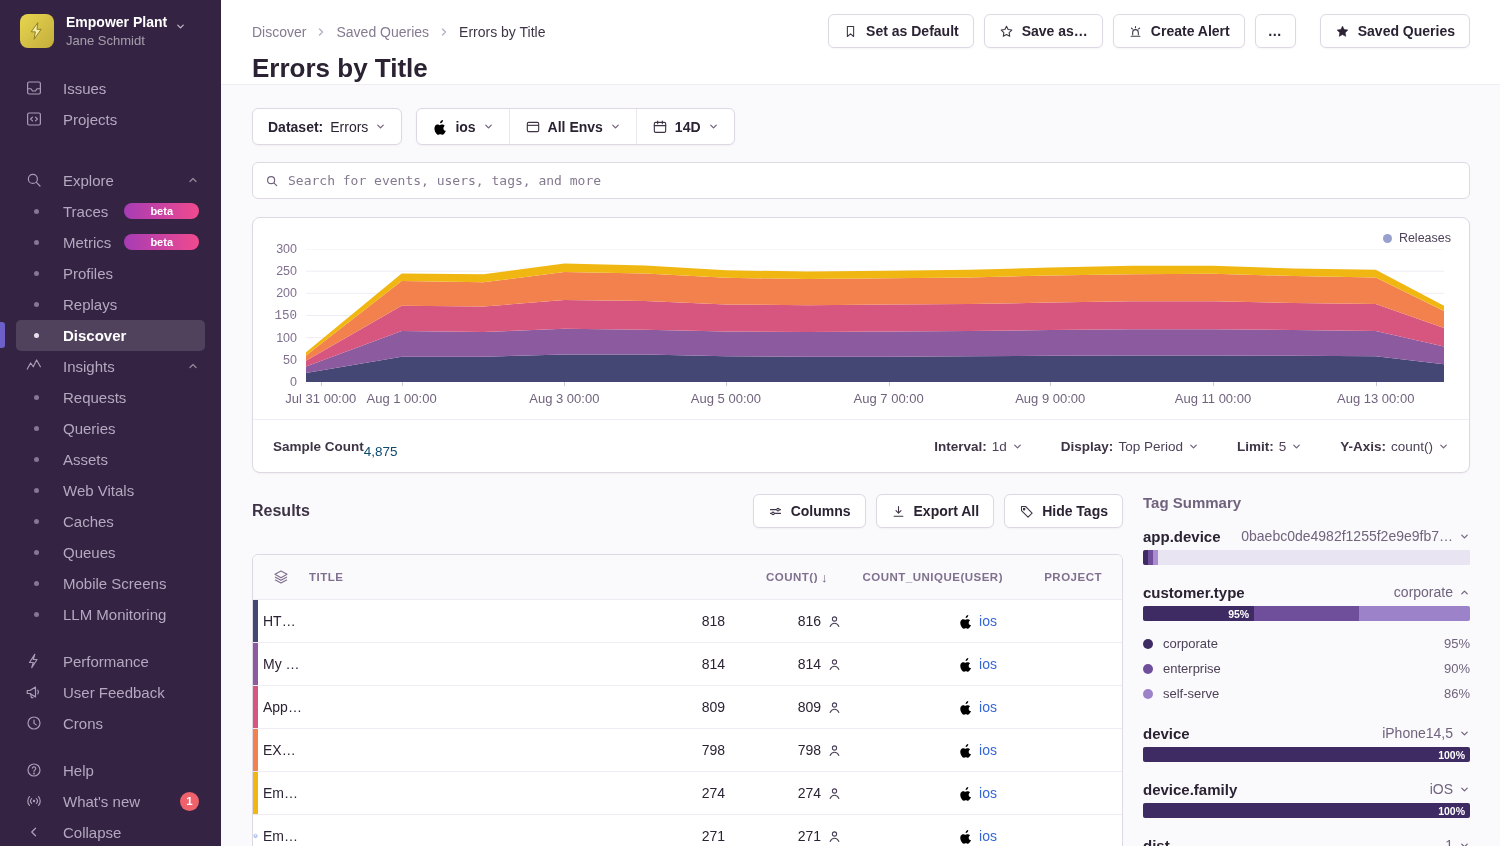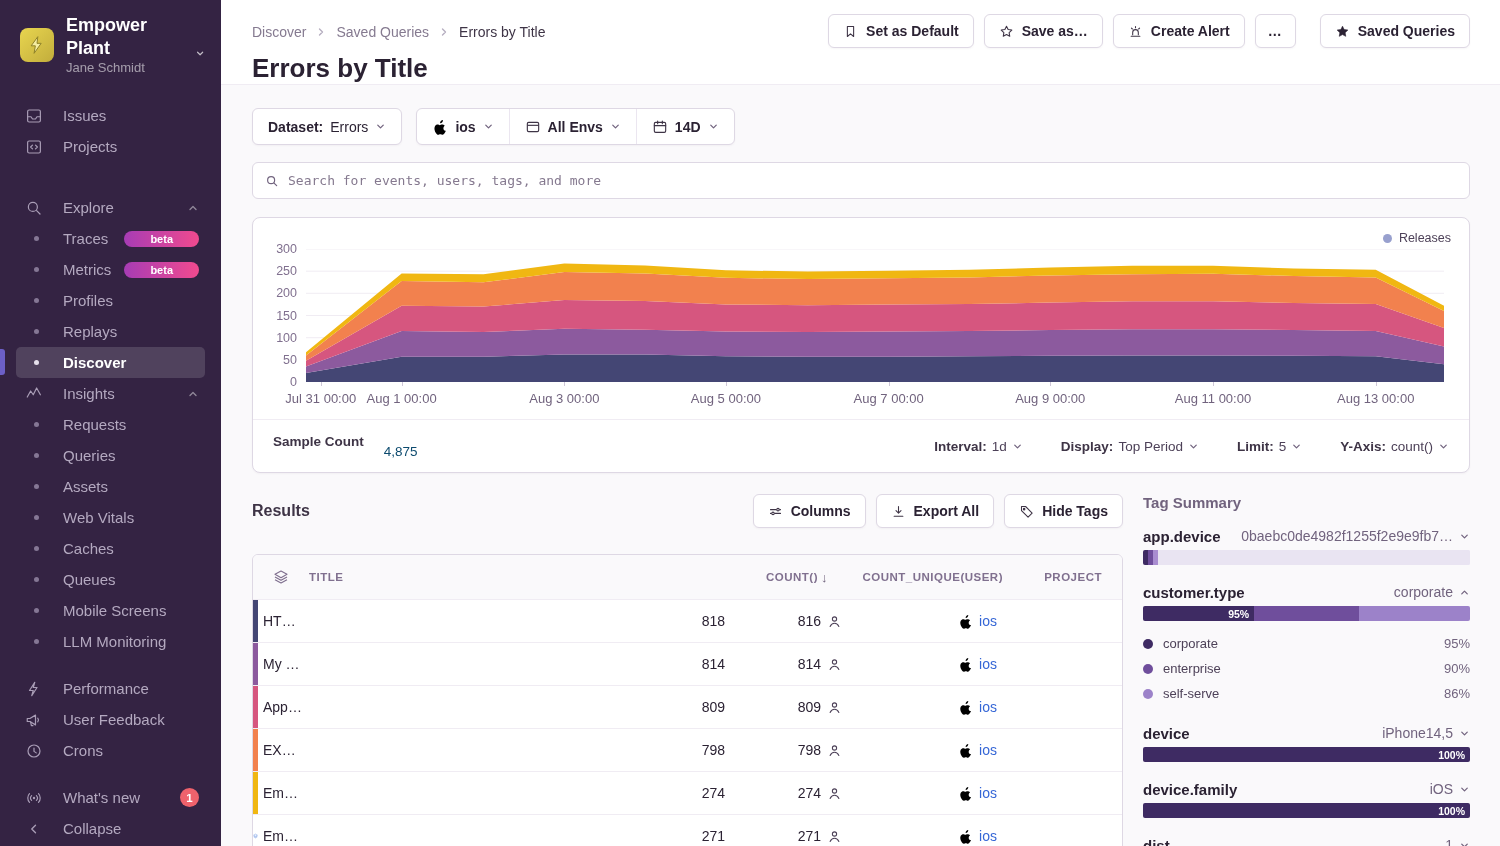--- a/index.html
+++ b/index.html
@@ -5,21 +5,21 @@
   * { margin:0; padding:0; box-sizing:border-box; }
   html,body { width:1500px; height:846px; overflow:hidden; }
   body { display:flex; font-family:"Liberation Sans", sans-serif; background:#FAF9FB; color:#2B2233; }
   svg { display:block; }
 
   
   .sidebar { width:221px; min-width:221px; height:846px; background:#342343; display:flex; flex-direction:column; position:relative; }
   .org { display:flex; align-items:center; padding:14px 16px 10px 20px; gap:12px; cursor:pointer; }
   .org-logo { width:34px; height:34px; border-radius:8px; background:linear-gradient(135deg,#E8D54F,#C2AD3C); display:flex; align-items:center; justify-content:center; flex-shrink:0; }
   .org-names { line-height:1.25; }
-  .org-name { color:#FFFFFF; font-weight:700; font-size:18px; display:flex; align-items:flex-end; gap:8px; }
+  .org-name { color:#FFFFFF; font-weight:700; font-size:14px; display:flex; align-items:flex-end; gap:8px; }
   .org-user { color:rgba(255,255,255,.55); font-size:13px; margin-top:1px; }
   .nav { display:flex; flex-direction:column; flex:1; padding-top:14px; }
   .nav-item { height:31px; margin:0 16px; padding:0 6px 0 9px; border-radius:5px; display:flex; align-items:center; color:#B4A9C0; font-size:15px; cursor:pointer; position:relative; }
   .nav-item .nicon { width:18px; height:18px; margin-right:20px; color:#A99DB6; flex-shrink:0; }
   .nav-item.sub { padding-left:18px; font-size:15px; }
   .nav-item.sub .dot { width:5px; height:5px; border-radius:50%; background:#857795; margin-right:24px; flex-shrink:0; }
   .nav-item.active { background:rgba(255,255,255,.14); color:#FFFFFF; font-weight:600; }
   .nav-item.active .dot { background:#E6E0EC; }
   .nav-gap { height:16px; }
   .nav-gap-lg { height:30px; }
@@ -67,21 +67,21 @@
   .legend-dot { width:9px; height:9px; border-radius:50%; }
   .plot-row { display:flex; padding-right:25px; padding-top:31px; }
   .ygutter { width:53px; position:relative; }
   .ytick { position:absolute; right:9px; font-size:12.5px; color:#80708F; }
   .plot-col { flex:1; }
   .plot-col svg { width:100%; height:133px; }
   .xaxis { position:relative; height:36px; }
   .xtickmark { position:absolute; top:0; width:1px; height:4px; background:#CFC7D8; }
   .xticklabel { position:absolute; top:9px; transform:translateX(-50%); font-size:13px; color:#71637E; white-space:nowrap; }
   .chart-footer { border-top:1px solid #F0ECF3; height:53px; display:flex; align-items:center; padding:0 20px; font-size:13.5px; }
-  .sample { display:flex; align-items:flex-start; gap:20px; }
+  .sample { display:flex; align-items:center; gap:0; }
   .sample b { font-weight:700; color:#3E3446; }
   .sample span { color:#0c4a6e;margin-top:10px; }
   .footer-controls { margin-left:auto; display:flex; align-items:center; gap:38px; }
   .fctl { display:flex; align-items:center; gap:5px; cursor:pointer; color:#4D4158; }
   .fctl b { font-weight:700; color:#3E3446; }
 
   
   .results-section { display:flex; margin-top:21px; align-items:flex-start; }
   .results-main { width:871px; }
   .results-toolbar { display:flex; align-items:center; }
@@ -252,20 +252,28 @@
     <div class="nav-item">
       <svg class="nicon" viewBox="0 0 24 24" fill="none" stroke="currentColor" stroke-width="1.6" stroke-linecap="round" stroke-linejoin="round">
           <circle cx="12" cy="12" r="8"></circle>
           <path d="M12 8v4.5l3 2"></path>
         </svg>
       <span>Crons</span>
     </div>
 
     <div class="nav-gap"></div>
 
+    <div class="nav-item">
+      <svg class="nicon" viewBox="0 0 24 24" fill="none" stroke="currentColor" stroke-width="1.6" stroke-linecap="round">
+          <circle cx="12" cy="12" r="8"></circle>
+          <path d="M9.8 9.5a2.3 2.3 0 1 1 3.2 2.6c-.8.4-1 .9-1 1.9"></path>
+          <circle cx="12" cy="16.6" r="0.5" fill="currentColor"></circle>
+        </svg>
+      <span>Help</span>
+    </div>
     <div class="nav-item">
       <svg class="nicon" viewBox="0 0 24 24" fill="none" stroke="currentColor" stroke-width="1.6" stroke-linecap="round">
           <circle cx="12" cy="12" r="1.6" fill="currentColor" stroke="none"></circle>
           <path d="M8.8 15.2a4.6 4.6 0 0 1 0-6.4M15.2 8.8a4.6 4.6 0 0 1 0 6.4M6 17.8a8.5 8.5 0 0 1 0-11.6M18 6.2a8.5 8.5 0 0 1 0 11.6"></path>
         </svg>
       <span>What's new</span>
       <span class="badge-count">1</span>
     </div>
 
     <div class="nav-item collapse-item">
@@ -384,21 +392,21 @@
       <div class="chart-area">
         <div class="legend">
           <span class="legend-dot" style="background: rgb(152, 160, 206);"></span>
           <span>Releases</span>
         </div>
         <div class="plot-row">
           <div class="ygutter">
               <div class="ytick" style="top: 126px;">0</div>
               <div class="ytick" style="top: 103.833px;">50</div>
               <div class="ytick" style="top: 81.6667px;">100</div>
-              <div class="ytick" style="top: 59.5px;">150</div>
+              <div class="ytick" style="top: 59.5px; font-family: Liberation Mono, monospace;">150</div>
               <div class="ytick" style="top: 37.3333px;">200</div>
               <div class="ytick" style="top: 15.1667px;">250</div>
               <div class="ytick" style="top: -7px;">300</div>
             </div>
           <div class="plot-col">
             <svg preserveAspectRatio="none" viewBox="0 0 1140 133">
                 <line x1="0" x2="1140" y1="110.8" y2="110.8" stroke="#F0ECF3" stroke-width="1"></line>
                 <line x1="0" x2="1140" y1="88.7" y2="88.7" stroke="#F0ECF3" stroke-width="1"></line>
                 <line x1="0" x2="1140" y1="66.5" y2="66.5" stroke="#F0ECF3" stroke-width="1"></line>
                 <line x1="0" x2="1140" y1="44.3" y2="44.3" stroke="#F0ECF3" stroke-width="1"></line>

